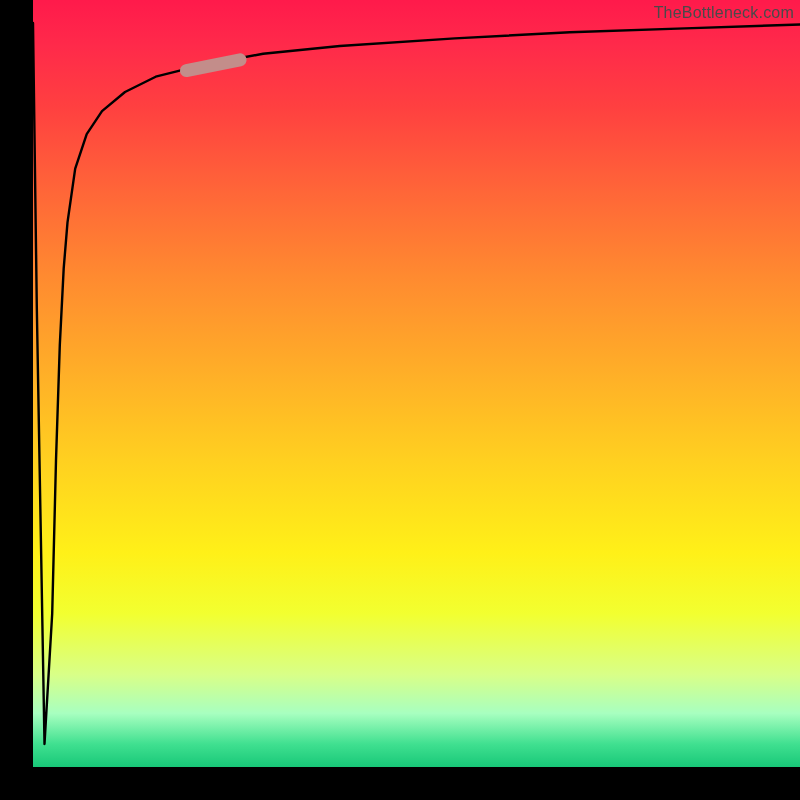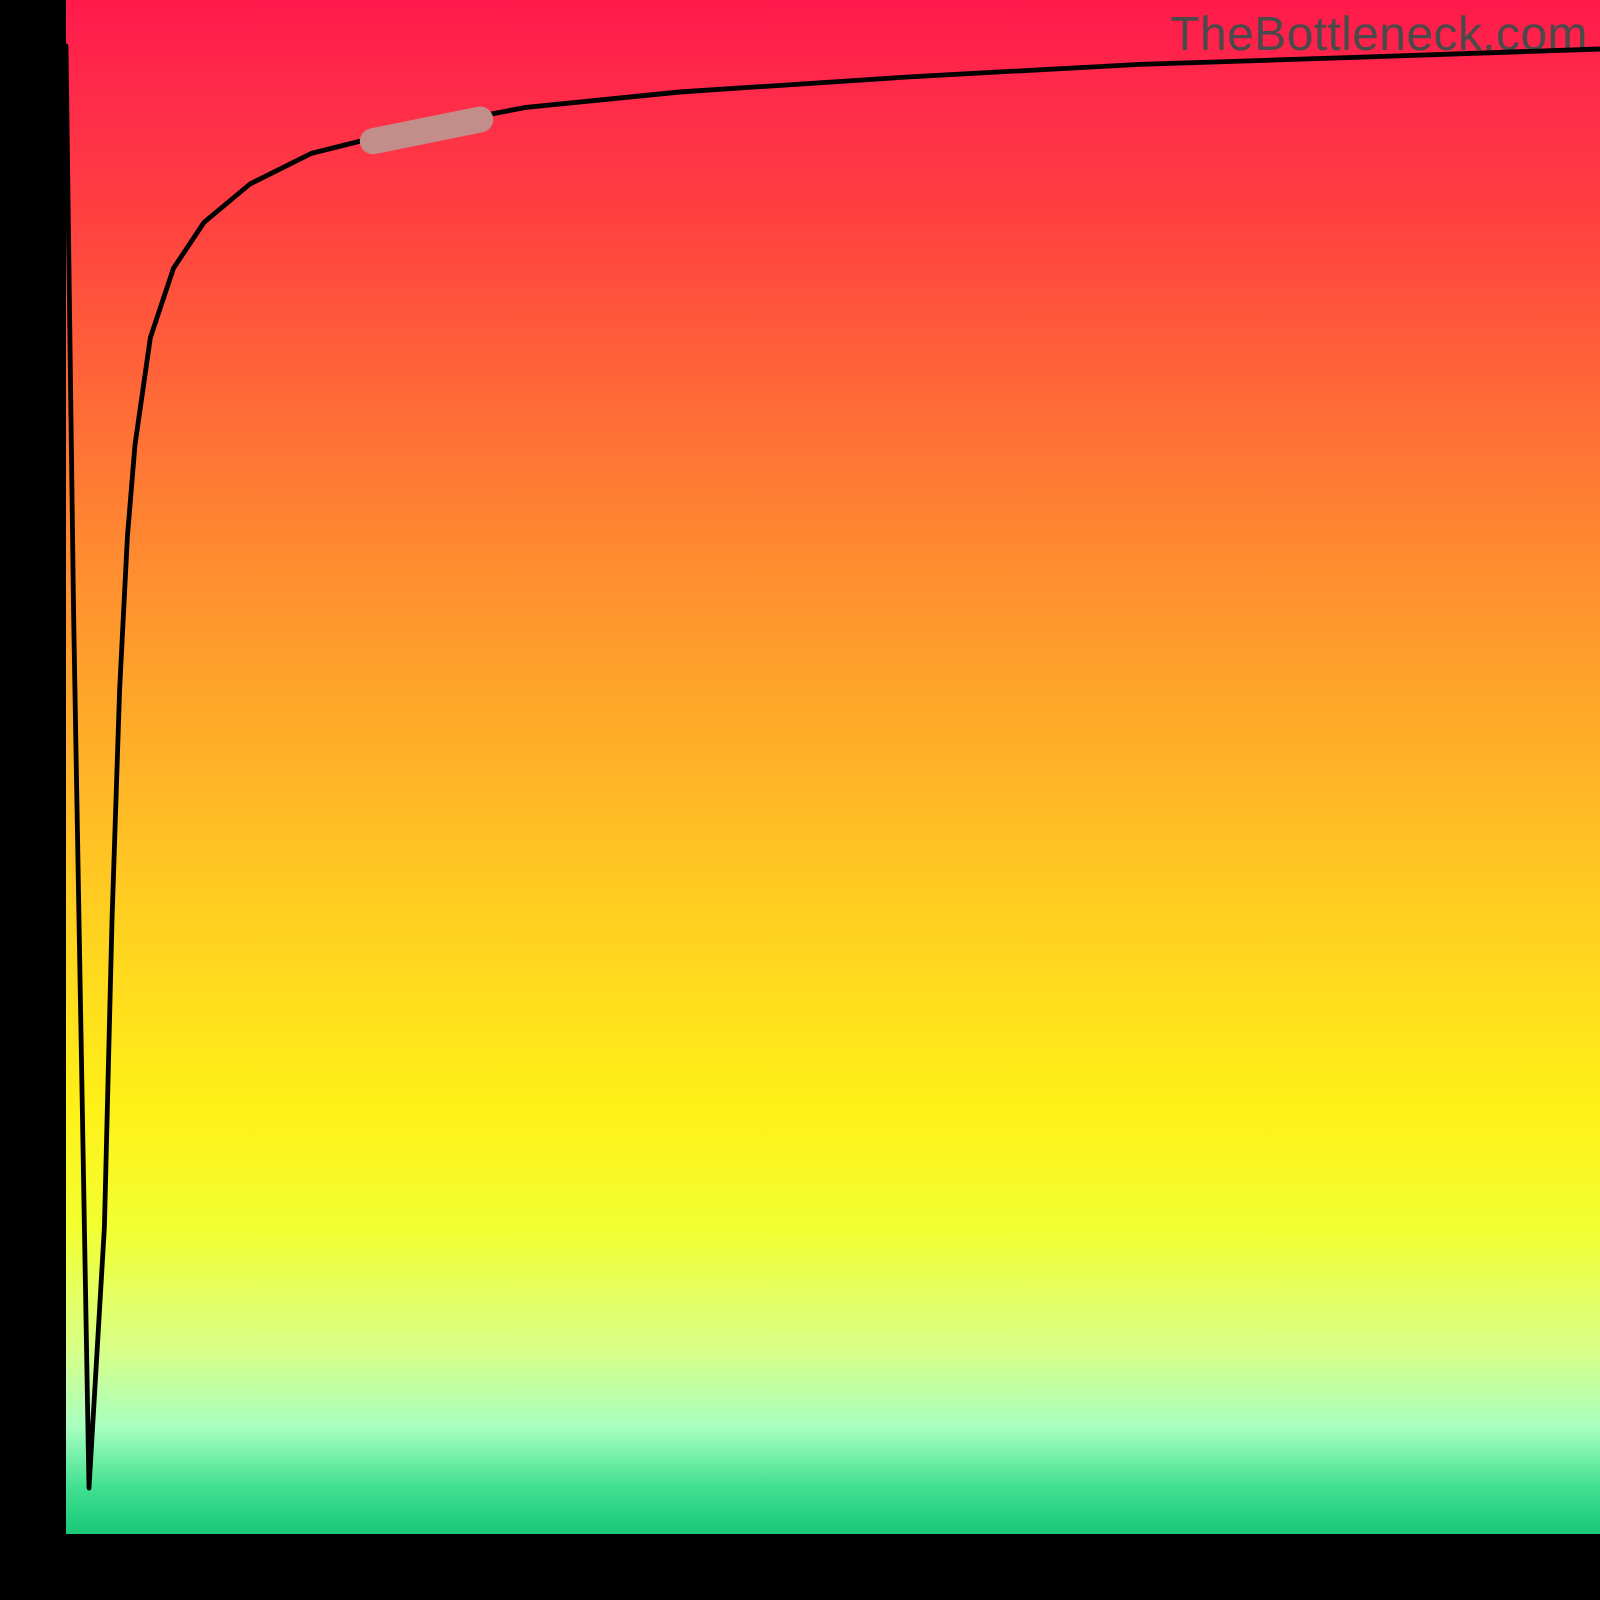--- a/index.html
+++ b/index.html
@@ -38,21 +38,21 @@
       #a8ffc0 93%,
       #40e090 97%,
       #18c878 100%
     );
   }
   .attribution {
     position: absolute;
     top: 4px;
     right: 6px;
     color: #4a4a4a;
-    font-size: 24px;
+    font-size: 16px;
     font-weight: 400;
     letter-spacing: 0.2px;
     pointer-events: none;
   }
   svg.curve {
     position: absolute;
     left: 0;
     top: 0;
     width: 800px;
     height: 800px;

